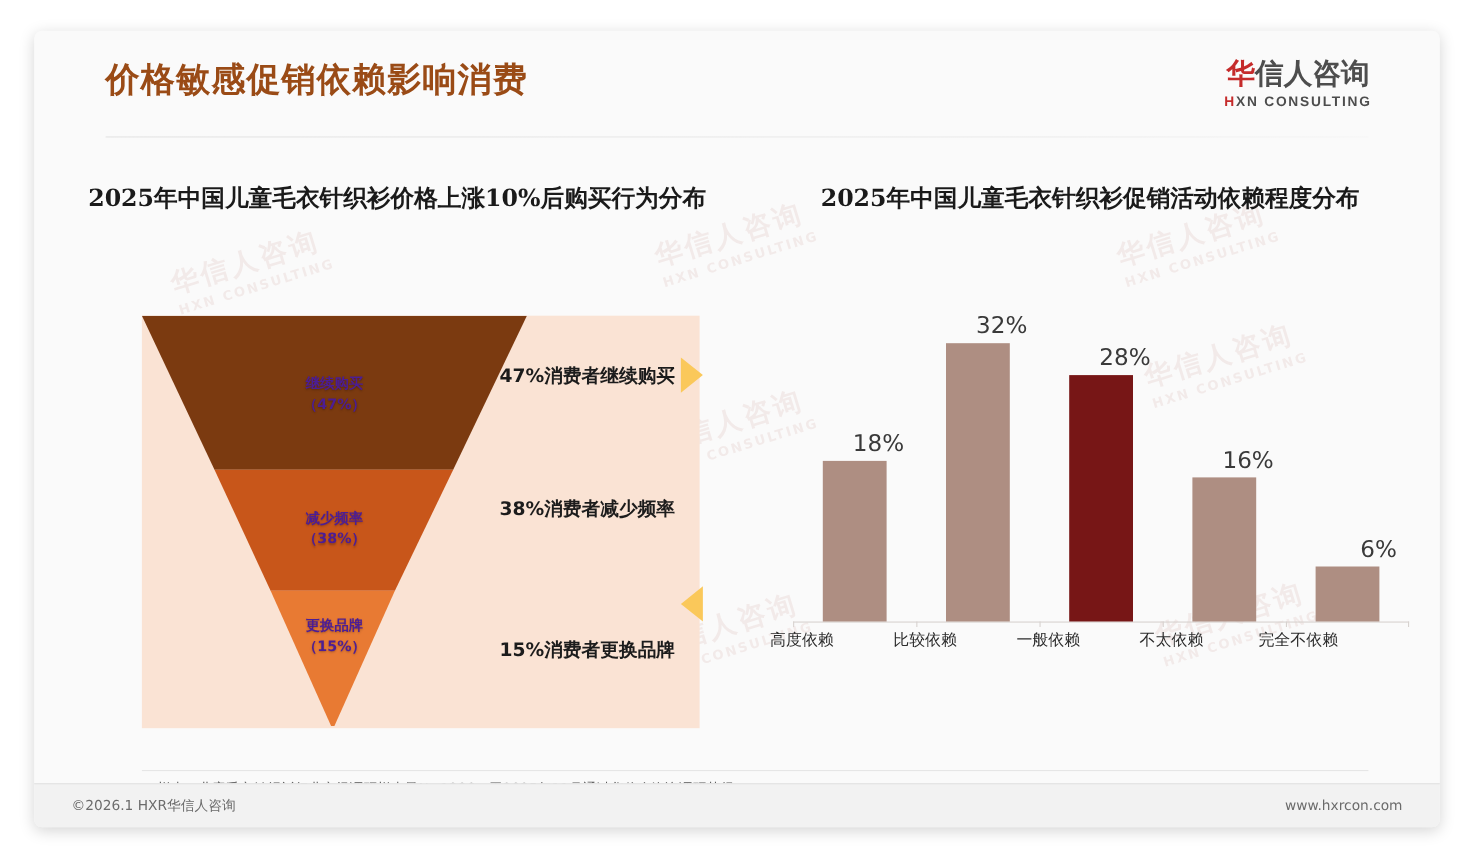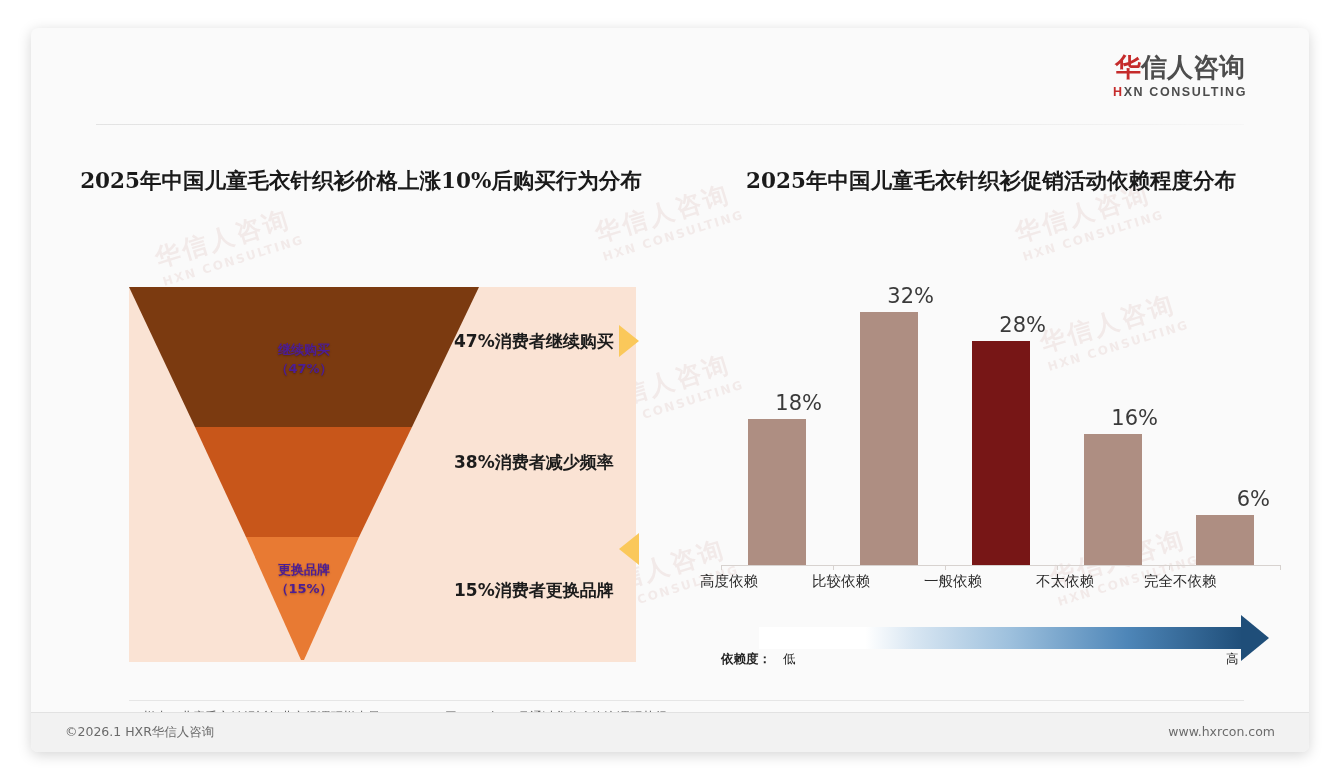--- a/index.html
+++ b/index.html
@@ -133,20 +133,21 @@
   }
   .wm .l1{font-size:25px;font-weight:bold;letter-spacing:3px;display:block;}
   .wm .l2{font-size:12px;font-weight:bold;letter-spacing:2px;display:block;margin-top:1px;}
 </style>
 </head>
 <body>
 
 <div class="slide">
 
   <div class="header">
+    <div class="slide-title">价格敏感促销依赖影响消费</div>
     <div class="header-rule"></div>
     <div class="logo">
       <div class="logo-cn">
         <span class="hl">华</span><span class="rest">信人咨询</span>
       </div>
       <div class="logo-en">
         <span class="hl">H</span><span>XN CONSULTING</span>
       </div>
     </div>
   </div>
@@ -196,20 +197,24 @@
     <svg class="funnel-svg" width="507" height="375" viewBox="0 0 507 375">
       <polygon points="0,0 350,0 283,140 66,140" fill="#7B3A10"></polygon>
       <polygon points="66,140 283,140 230,250 117,250" fill="#C8561A"></polygon>
       <polygon points="117,250 230,250 175,373 172,373" fill="#E87A33"></polygon>
     </svg>
 
     <div class="funnel-seg-label" style="left:60px;top:53px;width:230px;">
       <span>继续购买</span><br>
       <span>（47%）</span>
     </div>
+    <div class="funnel-seg-label" style="left:60px;top:175px;width:230px;">
+      <span>减少频率</span><br>
+      <span>（38%）</span>
+    </div>
     <div class="funnel-seg-label" style="left:60px;top:273px;width:230px;">
       <span>更换品牌</span><br>
       <span>（15%）</span>
     </div>
 
     <div class="funnel-note" style="left:325px;top:43px;width:182px;">47%消费者继续购买</div>
     <div class="funnel-note" style="left:325px;top:164px;width:182px;">38%消费者减少频率</div>
     <div class="funnel-note" style="left:325px;top:292px;width:182px;">15%消费者更换品牌</div>
   </div>
 
@@ -241,27 +246,20 @@
     <div class="bar" style="left:475px;width:58px;height:50px;background:#AE8E82;"></div>
     <div class="bar-val" style="left:459px;top:213px;width:90px;">6%</div>
   </div>
 
   <div class="cat" style="left:669px;width:130px;">高度依赖</div>
   <div class="cat" style="left:781px;width:130px;">比较依赖</div>
   <div class="cat" style="left:893px;width:130px;">一般依赖</div>
   <div class="cat" style="left:1005px;width:130px;">不太依赖</div>
   <div class="cat" style="left:1113px;width:145px;">完全不依赖</div>
 
-  <div class="legend">
-    <div class="grad-bar"></div>
-    <div class="grad-arrow"></div>
-    <div class="legend-cap" style="left:0px;">依赖度：</div>
-    <div class="legend-end" style="left:62px;">低</div>
-    <div class="legend-end" style="left:505px;">高</div>
-  </div>
 
   <div class="footnote-rule"></div>
   <div class="footnote">样本：儿童毛衣针织衫行业市场调研样本量N=1286，于2025年11月通过华信人咨询调研获得</div>
 
   <div class="footer">
     <div class="footer-rule2"></div>
     <div class="footer-left">©2026.1 HXR华信人咨询</div>
     <div class="footer-right">www.hxrcon.com</div>
   </div>
 

